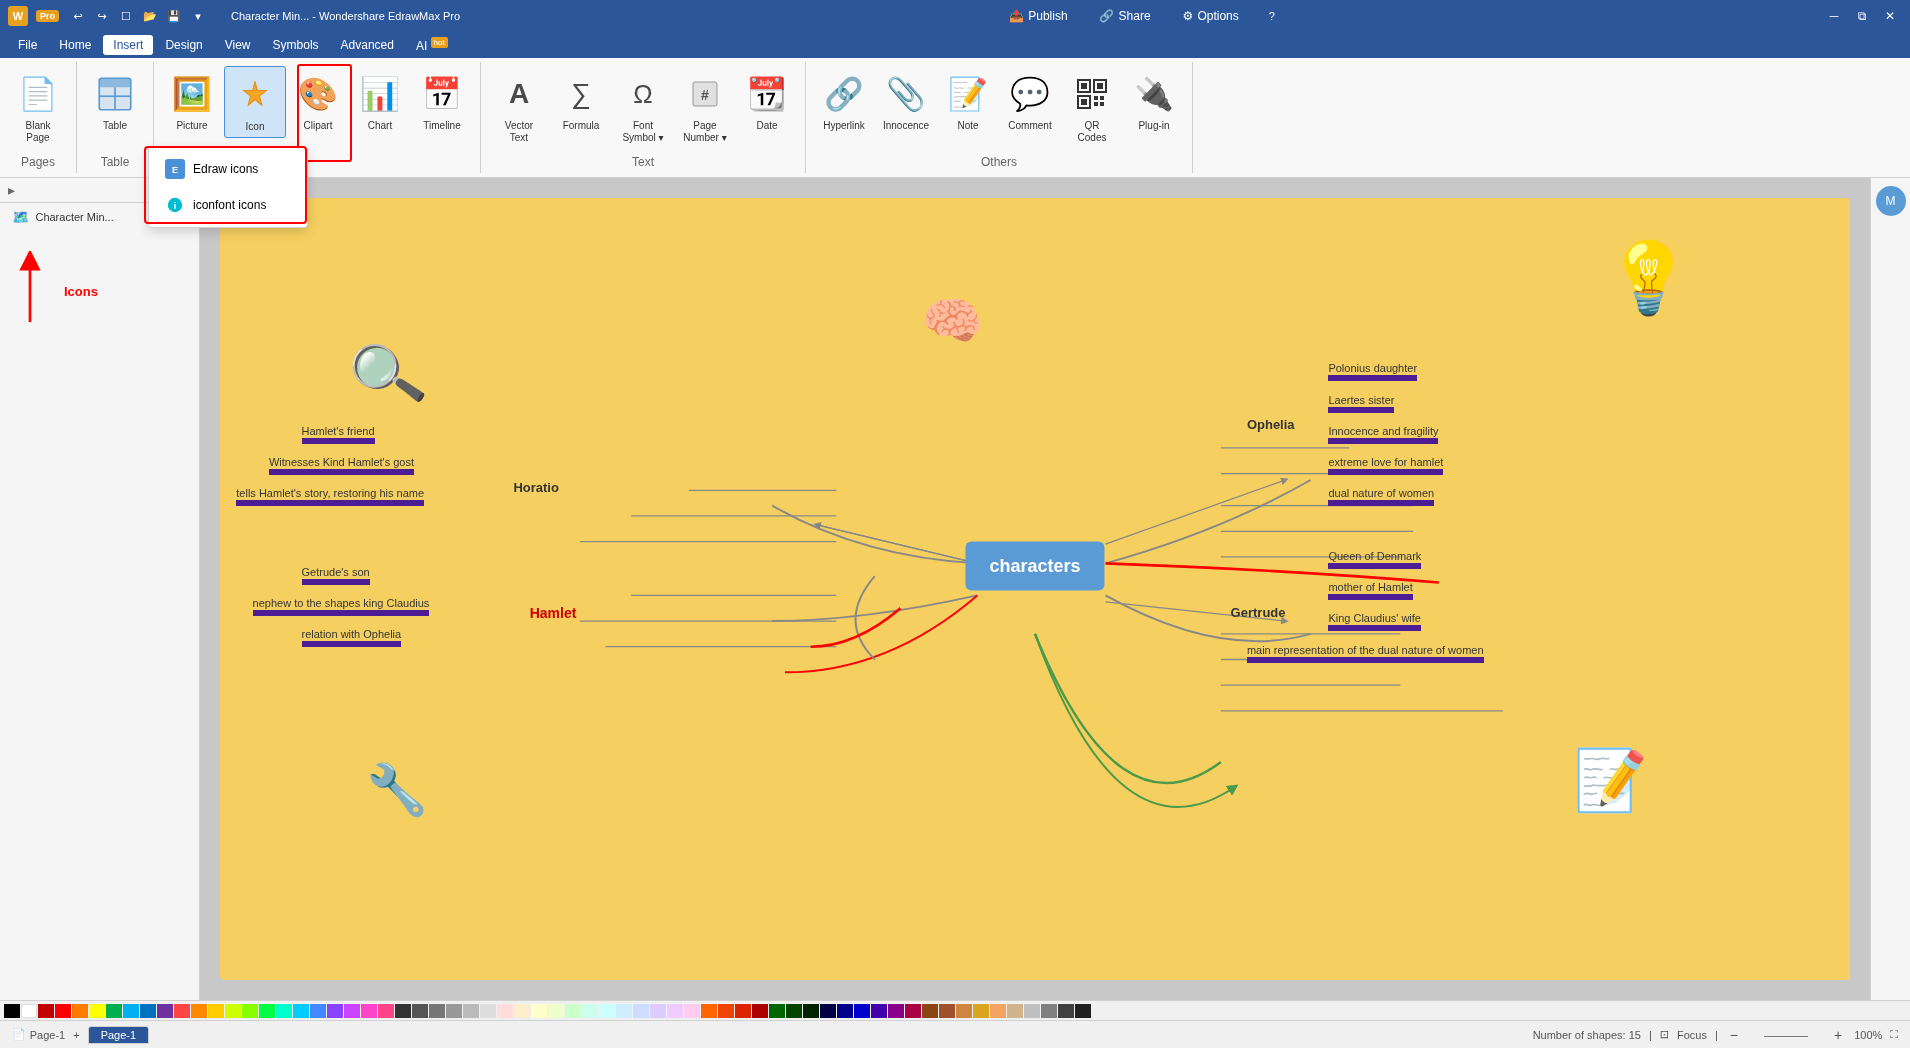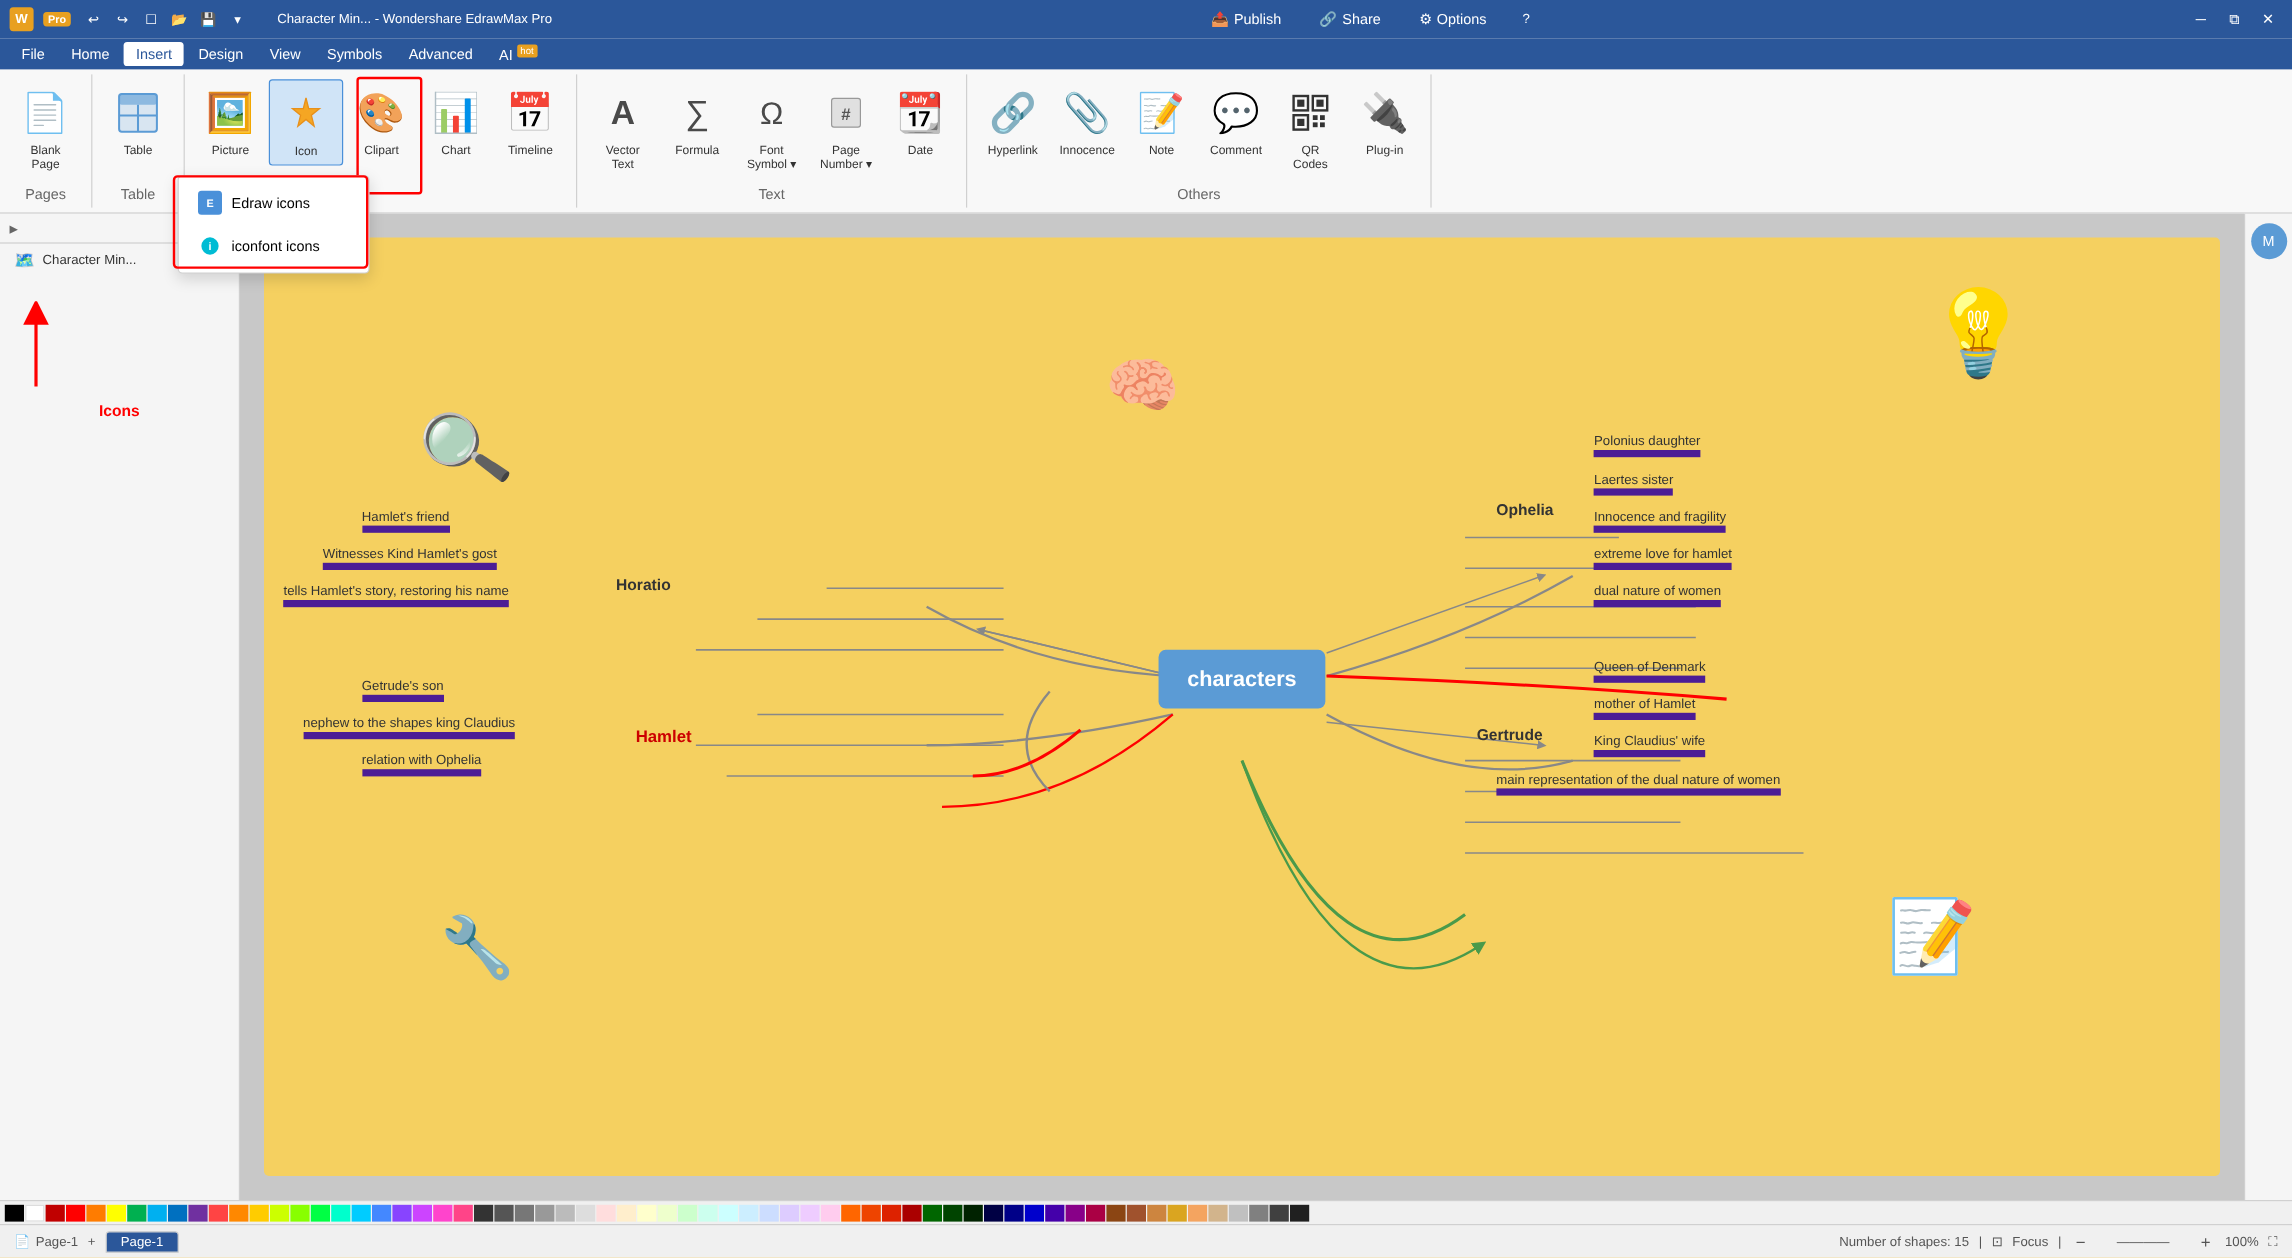--- a/index.html
+++ b/index.html
@@ -170,21 +170,22 @@
       padding: 6px 12px;
       cursor: pointer;
       font-size: 11px;
     }
     .page-item .page-icon { font-size: 14px; color: #4a90d9; }
     .page-name { font-size: 11px; color: #333; }
 
     
     .arrow-annotation {
       display: flex;
-      flex-direction: column;
+      flex-direction: row;
+      align-items: center;
       padding: 20px 0 10px 0;
     }
     .arrow-svg { width: 60px; height: 80px; }
 
     
     .canvas-area {
       flex: 1;
       background: #c8c8c8;
       position: relative;
       overflow: hidden;

